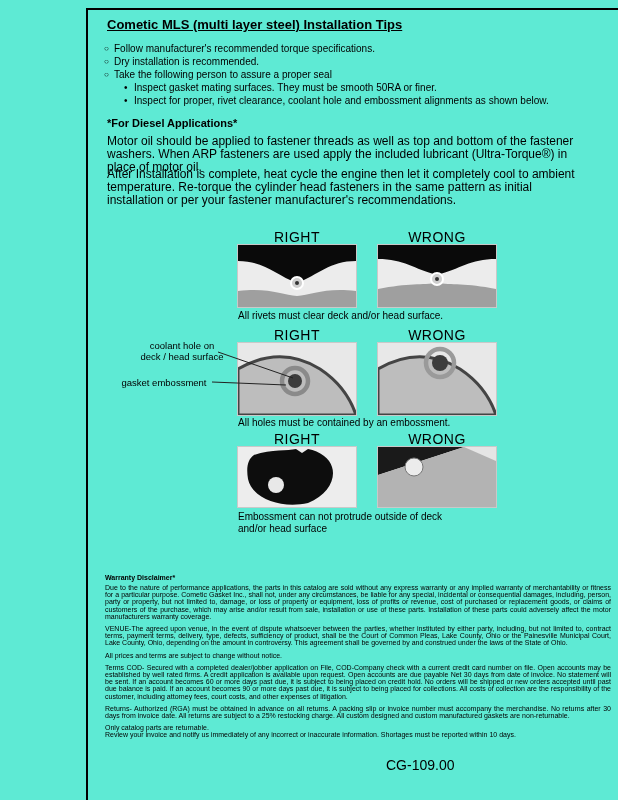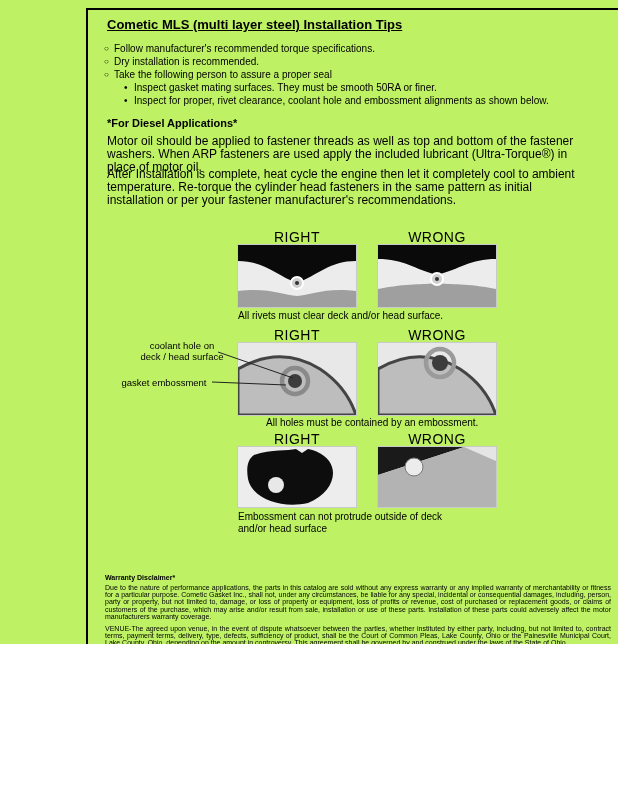--- a/index.html
+++ b/index.html
@@ -3,22 +3,22 @@
 <meta charset="utf-8">
 <style>
   * { margin:0; padding:0; box-sizing:border-box; }
   html,body { background:#ffffff; }
   body {
     width:618px; height:800px;
     font-family:"Liberation Sans", sans-serif;
     color:#000;
   }
   .page {
-    position:relative; width:618px; height:644px;
-    background:#bef264; overflow:hidden;
+    position:relative; width:618px; height:800px;
+    background:#5eead4; overflow:hidden;
   }
   .border-top { position:absolute; left:86px; top:8px; width:532px; height:2px; background:#000; }
   .border-left { position:absolute; left:86px; top:8px; width:2px; height:792px; background:#000; }
 
   .title {
     position:absolute; left:107px; top:17px;
     font-size:13px; font-weight:bold; text-decoration:underline;
     white-space:nowrap;
   }
 
@@ -126,21 +126,21 @@
     </svg>
   </div>
   <div class="dimg" style="left:378px; top:343px; height:72px;">
     <svg width="118" height="72" viewBox="0 0 118 72">
       <rect x="0" y="0" width="118" height="72" fill="#e8e8e8"></rect>
       <path d="M0,72 L0,26 C28,10 56,10 82,26 C100,38 112,54 118,72 Z" fill="#bdbdbd" stroke="#444444" stroke-width="3"></path>
       <circle cx="62" cy="20" r="14" fill="none" stroke="#9a9a9a" stroke-width="4.5"></circle>
       <circle cx="62" cy="20" r="8" fill="#3c3c3c"></circle>
     </svg>
   </div>
-  <div class="cap" style="top:417px;margin-left:28px;">All holes must be contained by an embossment.</div>
+  <div class="cap" style="top:417px;">All holes must be contained by an embossment.</div>
 
   <div class="dlabel" style="left:238px; top:431px;">RIGHT</div>
   <div class="dlabel" style="left:378px; top:431px;">WRONG</div>
 
   <div class="dimg" style="left:238px; top:447px; height:60px;">
     <svg width="118" height="60" viewBox="0 0 118 60">
       <rect x="0" y="0" width="118" height="60" fill="#ededed"></rect>
       <path d="M16,8 C34,2 50,4 58,2 L64,6 L70,2 C82,4 92,12 94,20 C98,32 90,48 70,56 C44,62 14,52 10,32 C8,20 10,12 16,8 Z" fill="#0d0d0d"></path>
       <circle cx="38" cy="38" r="8" fill="#e8e8e8"></circle>
     </svg>

